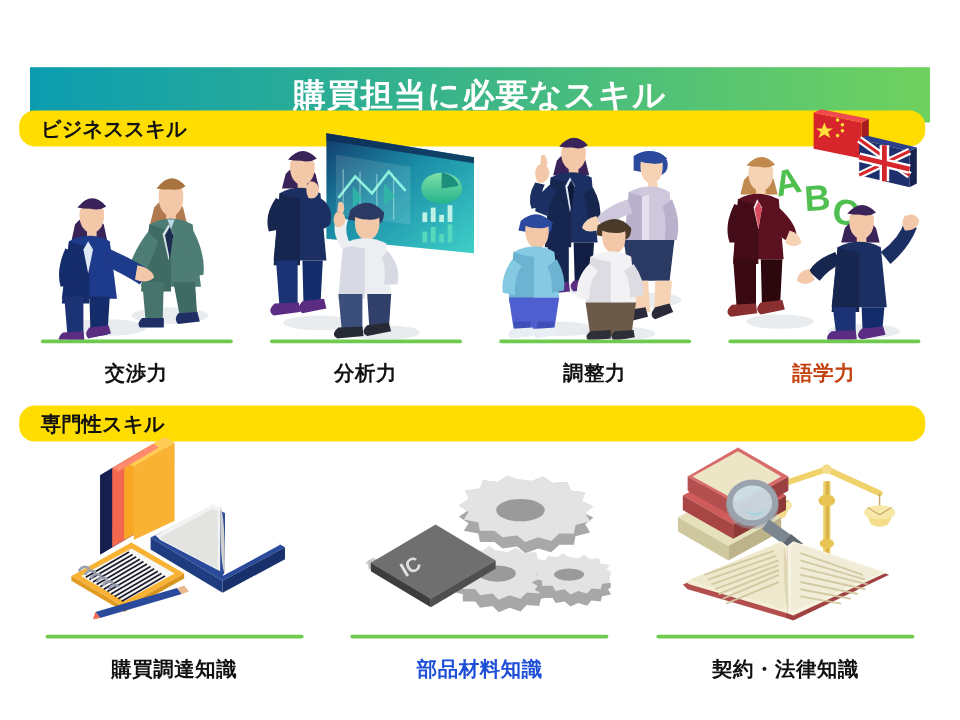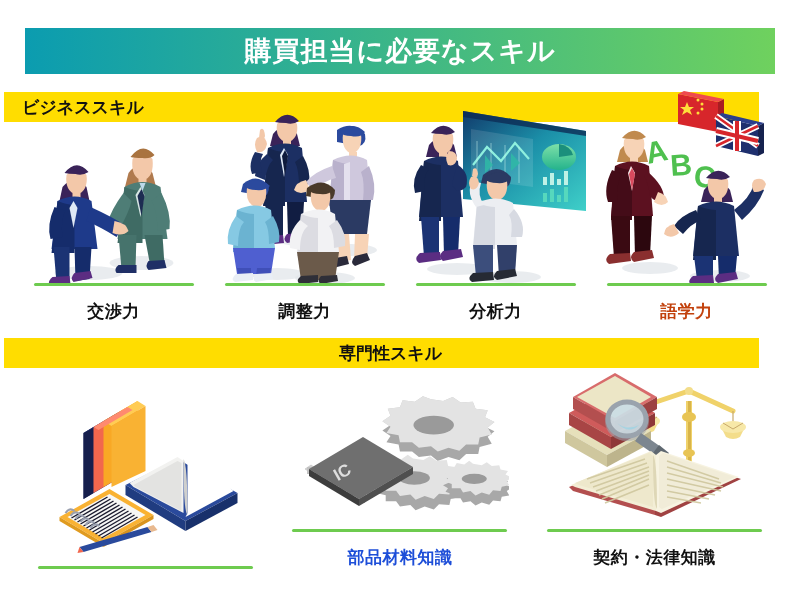--- a/index.html
+++ b/index.html
@@ -17,29 +17,29 @@
     position:absolute;left:25px;top:28px;width:750px;height:46px;
     display:flex;align-items:center;justify-content:center;
   }
   .title-text{
     color:#ffffff;font-size:27px;font-weight:bold;letter-spacing:1px;
     white-space:nowrap;
   }
 
   
   .sect-bar{
-    position:absolute;left:4px;width:755px;height:30px;
-    border-radius:0;
+    position:absolute;left:16px;width:755px;height:30px;
+    border-radius:13px;
     display:flex;align-items:center;
   }
   .sect-bar .sect-label{
     color:#111111;font-size:17px;font-weight:bold;margin-left:18px;white-space:nowrap;
   }
   #sect-business{top:92px;}
-  #sect-expert{top:338px;justify-content:center;}
+  #sect-expert{top:338px;}
 
   
   .row{position:absolute;display:flex;}
   #row-business{left:18px;top:128px;width:764px;height:195px;}
   #row-expert{left:18px;top:374px;width:764px;height:195px;}
 
   .card{position:relative;display:flex;flex-direction:column;align-items:center;justify-content:flex-end;}
   #row-business .card{width:191px;}
   #row-expert .card{width:254.6px;}
 
@@ -55,21 +55,21 @@
   .art svg{position:absolute;left:50%;transform:translateX(-50%);bottom:0;}
 
   
   .shadow{fill:#e2e5ea;opacity:.75;}
 </style>
 </head>
 <body style="background: rgb(255, 255, 255);">
 
 <div class="stage">
 
-  <div class="title-bar" id="title-bar" style="background: linear-gradient(90deg, rgb(11, 156, 176) 0%, rgb(111, 209, 94) 100%);">
+  <div class="title-bar" id="title-bar" style="background: linear-gradient(90deg, rgb(11, 156, 176) 0%, rgb(111, 209, 94) 100%); margin-top: 28px;">
     <span class="title-text" style="color: rgb(255, 255, 255);">購買担当に必要なスキル</span>
   </div>
 
   <div class="sect-bar" id="sect-business" style="background: rgb(255, 221, 0);">
     <span class="sect-label" style="color: rgb(17, 17, 17);">ビジネススキル</span>
   </div>
 
   <div class="row" id="row-business">
 
     <div class="card">
@@ -109,93 +109,20 @@
           <path d="M28 84 q-8 18 -4 32 l12 -2 q-2-18 3-26z" fill="#152c6b"></path>
 
           <path d="M27 124 l16 0 0 36 -13 0z" fill="#1b3374"></path>
           <path d="M48 124 l17 0 -2 32 -14 2z" fill="#152c6b"></path>
           <path d="M26 154 q-6 5 -2 9 l20 -2 -1-8z" fill="#5b2d82"></path>
           <path d="M48 150 q-5 5 -1 9 l19 -4 -2-7z" fill="#5b2d82"></path>
         </svg>
       </div>
       <div class="rule" style="background: rgb(110, 203, 79);"></div>
       <div class="card-label" style="color: rgb(17, 17, 17);">交渉力</div>
-    </div>
-
-    <div class="card">
-      <div class="art">
-        <svg width="180" height="175" viewBox="0 0 180 175">
-          <ellipse class="shadow" cx="62" cy="166" rx="28" ry="6"></ellipse>
-          <ellipse class="shadow" cx="110" cy="170" rx="30" ry="6"></ellipse>
-          <ellipse class="shadow" cx="88" cy="132" rx="26" ry="6"></ellipse>
-          <ellipse class="shadow" cx="136" cy="142" rx="26" ry="6"></ellipse>
-
-          <path d="M58 26 q12-15 24 0 l3 12 -30 0z" fill="#3a2359"></path>
-          <path d="M62 16 q10-11 20 0 q2 15 -10 19 q-12-4 -10-19z" fill="#f3c8a9"></path>
-          <path d="M60 14 q12-14 24 -1 q-6 4 -13 2 q-7 0 -11 -1z" fill="#3a2359"></path>
-          <rect x="68" y="32" width="8" height="10" fill="#f3c8a9"></rect>
-          <path d="M53 40 q17-9 34 0 l5 54 -44 0z" fill="#1c2f63"></path>
-          <path d="M53 40 q10 4 17 4 l0 54 -22 0z" fill="#16264f"></path>
-          <path d="M69 40 l4 7 -4 22 -4 -22z" fill="#dfe9f6"></path>
-          <path d="M70 42 l3 6 -3 20 -3 -20z" fill="#0e1a3c"></path>
-
-          <path d="M52 46 q-12 10 -12 22 l10 4 q2-14 8-20z" fill="#1c2f63"></path>
-          <path d="M40 44 q-7 12 -3 22 l10 -2 q-3-12 1-18z" fill="#1c2f63"></path>
-          <path d="M42 30 q8-4 10 6 q-2 10 -10 8 q-4-8 0-14z" fill="#f3c8a9"></path>
-          <path d="M45 22 q4-4 5 6 l-2 6 -4 -4z" fill="#f3c8a9"></path>
-          <path d="M88 48 q8 14 6 28 l-10 2 q0-16 -4-24z" fill="#16264f"></path>
-          <path d="M50 94 l18 0 0 36 -15 0z" fill="#16264f"></path>
-          <path d="M72 94 l17 0 -2 34 -14 1z" fill="#111d42"></path>
-          <path d="M50 128 q-6 5 -1 9 l20 -2 -1-8z" fill="#5b2d82"></path>
-          <path d="M72 126 q-5 5 0 9 l18 -3 -2-7z" fill="#5b2d82"></path>
-
-          <path d="M122 22 q16-10 28 4 q2 10 -6 12 l-22 -4z" fill="#2b4a9e"></path>
-          <path d="M128 26 q10-10 18 0 q2 16 -9 20 q-11-4 -9-20z" fill="#f7d3b6"></path>
-          <path d="M124 24 q14-12 26 0 q-4 6 -14 4 q-8 0 -12 -4z" fill="#2b4a9e"></path>
-          <rect x="134" y="44" width="8" height="10" fill="#f7d3b6"></rect>
-          <path d="M118 52 q18-9 34 0 l4 42 -42 0z" fill="#cfc8dd"></path>
-          <path d="M118 52 q10 4 17 4 l0 42 -21 0z" fill="#b9b1cc"></path>
-          <path d="M135 54 l0 40 -6 0 0-38z" fill="#e4e0ee"></path>
-
-          <path d="M117 58 q-18 6 -26 16 l8 10 q10-12 22-14z" fill="#cfc8dd"></path>
-          <path d="M91 72 q-10 2 -12 10 q6 6 16 0z" fill="#f7d3b6"></path>
-          <path d="M154 58 q8 18 4 34 l-10 0 q2-18 -2-28z" fill="#b9b1cc"></path>
-          <path d="M114 92 l42 0 -4 34 -34 0z" fill="#2b3a63"></path>
-          <path d="M120 126 l14 0 2 26 -12 2z" fill="#f7d3b6"></path>
-          <path d="M140 126 l14 0 -2 24 -13 2z" fill="#f7d3b6"></path>
-          <path d="M120 150 q-8 6 -2 10 l16 -4 -2-8z" fill="#2a2a3a"></path>
-          <path d="M140 148 q-6 7 0 10 l15 -6 -3-7z" fill="#2a2a3a"></path>
-
-          <path d="M28 76 q14-12 26 2 q0 10 -6 10 l-22 -4z" fill="#2b4a9e"></path>
-          <path d="M32 80 q10-10 19 0 q2 16 -9 20 q-12-4 -10-20z" fill="#f3c8a9"></path>
-          <path d="M29 78 q14-12 26 0 q-5 5 -14 4 q-8 0 -12 -4z" fill="#2b4a9e"></path>
-          <path d="M22 102 q18-9 34 0 l4 38 -42 0z" fill="#86c9e3"></path>
-          <path d="M22 102 q10 4 17 4 l0 38 -21 0z" fill="#6bb3d1"></path>
-          <path d="M21 108 q-10 14 -8 28 l10 2 q0-18 6-24z" fill="#86c9e3"></path>
-          <path d="M58 108 q8 14 6 26 l-10 2 q0-16 -4-22z" fill="#6bb3d1"></path>
-          <path d="M18 140 l42 0 -4 26 -34 0z" fill="#4f5fd0"></path>
-          <path d="M22 160 l14 0 0 8 -13 0z" fill="#3f4fb8"></path>
-          <path d="M42 160 l14 0 -2 8 -13 0z" fill="#3f4fb8"></path>
-          <path d="M21 166 q-6 5 -1 8 l18 -2 0-7z" fill="#e9eef5"></path>
-          <path d="M41 166 q-5 5 0 8 l17 -3 -1-6z" fill="#e9eef5"></path>
-
-          <path d="M92 80 q16-12 28 2 q0 10 -7 10 l-22 -4z" fill="#4a3a2a"></path>
-          <path d="M96 84 q10-10 19 0 q2 16 -9 20 q-12-4 -10-20z" fill="#f3c8a9"></path>
-          <path d="M93 82 q14-12 26 0 q-5 5 -14 4 q-8 0 -12 -4z" fill="#4a3a2a"></path>
-          <path d="M86 106 q18-9 34 0 l4 38 -42 0z" fill="#f2f2f4"></path>
-          <path d="M86 106 q10 4 17 4 l0 38 -21 0z" fill="#dcdce2"></path>
-          <path d="M85 112 q-12 12 -10 28 l10 2 q0-18 8-24z" fill="#f2f2f4"></path>
-          <path d="M122 112 q10 14 8 26 l-11 2 q0-16 -5-22z" fill="#dcdce2"></path>
-          <path d="M82 144 l42 0 -4 28 -34 0z" fill="#6b5a4a"></path>
-          <path d="M86 168 q-6 5 -1 8 l18 -2 0-7z" fill="#2f2f38"></path>
-          <path d="M106 168 q-5 5 0 8 l17 -3 -1-6z" fill="#2f2f38"></path>
-        </svg>
-      </div>
-      <div class="rule" style="background: rgb(110, 203, 79);"></div>
-      <div class="card-label" style="color: rgb(17, 17, 17);">調整力</div>
     </div>
 
     <div class="card">
       <div class="art">
         <svg width="190" height="180" viewBox="0 0 190 180">
           <defs>
             <linearGradient id="scr" x1="0" y1="0" x2="1" y2="1">
               <stop offset="0" stop-color="#123a6b"></stop>
               <stop offset=".45" stop-color="#1b8fa8"></stop>
               <stop offset="1" stop-color="#3fd0c9"></stop>
@@ -257,20 +184,93 @@
           <path d="M72 66 q4-3 5 5 l-2 5 -4-3z" fill="#f3c8a9"></path>
           <path d="M113 106 q12 14 8 28 l-11 0 q2-16 -2-22z" fill="#d7dae2"></path>
           <path d="M72 142 l20 0 0 32 -17 0z" fill="#3c4e7c"></path>
           <path d="M96 142 l20 0 -2 30 -16 2z" fill="#31406a"></path>
           <path d="M72 170 q-7 6 -1 9 l22 -2 -1-8z" fill="#262a34"></path>
           <path d="M96 168 q-6 6 0 9 l20 -4 -2-7z" fill="#262a34"></path>
         </svg>
       </div>
       <div class="rule" style="background: rgb(110, 203, 79);"></div>
       <div class="card-label" style="color: rgb(17, 17, 17);">分析力</div>
+    </div>
+
+    <div class="card">
+      <div class="art">
+        <svg width="180" height="175" viewBox="0 0 180 175">
+          <ellipse class="shadow" cx="62" cy="166" rx="28" ry="6"></ellipse>
+          <ellipse class="shadow" cx="110" cy="170" rx="30" ry="6"></ellipse>
+          <ellipse class="shadow" cx="88" cy="132" rx="26" ry="6"></ellipse>
+          <ellipse class="shadow" cx="136" cy="142" rx="26" ry="6"></ellipse>
+
+          <path d="M58 26 q12-15 24 0 l3 12 -30 0z" fill="#3a2359"></path>
+          <path d="M62 16 q10-11 20 0 q2 15 -10 19 q-12-4 -10-19z" fill="#f3c8a9"></path>
+          <path d="M60 14 q12-14 24 -1 q-6 4 -13 2 q-7 0 -11 -1z" fill="#3a2359"></path>
+          <rect x="68" y="32" width="8" height="10" fill="#f3c8a9"></rect>
+          <path d="M53 40 q17-9 34 0 l5 54 -44 0z" fill="#1c2f63"></path>
+          <path d="M53 40 q10 4 17 4 l0 54 -22 0z" fill="#16264f"></path>
+          <path d="M69 40 l4 7 -4 22 -4 -22z" fill="#dfe9f6"></path>
+          <path d="M70 42 l3 6 -3 20 -3 -20z" fill="#0e1a3c"></path>
+
+          <path d="M52 46 q-12 10 -12 22 l10 4 q2-14 8-20z" fill="#1c2f63"></path>
+          <path d="M40 44 q-7 12 -3 22 l10 -2 q-3-12 1-18z" fill="#1c2f63"></path>
+          <path d="M42 30 q8-4 10 6 q-2 10 -10 8 q-4-8 0-14z" fill="#f3c8a9"></path>
+          <path d="M45 22 q4-4 5 6 l-2 6 -4 -4z" fill="#f3c8a9"></path>
+          <path d="M88 48 q8 14 6 28 l-10 2 q0-16 -4-24z" fill="#16264f"></path>
+          <path d="M50 94 l18 0 0 36 -15 0z" fill="#16264f"></path>
+          <path d="M72 94 l17 0 -2 34 -14 1z" fill="#111d42"></path>
+          <path d="M50 128 q-6 5 -1 9 l20 -2 -1-8z" fill="#5b2d82"></path>
+          <path d="M72 126 q-5 5 0 9 l18 -3 -2-7z" fill="#5b2d82"></path>
+
+          <path d="M122 22 q16-10 28 4 q2 10 -6 12 l-22 -4z" fill="#2b4a9e"></path>
+          <path d="M128 26 q10-10 18 0 q2 16 -9 20 q-11-4 -9-20z" fill="#f7d3b6"></path>
+          <path d="M124 24 q14-12 26 0 q-4 6 -14 4 q-8 0 -12 -4z" fill="#2b4a9e"></path>
+          <rect x="134" y="44" width="8" height="10" fill="#f7d3b6"></rect>
+          <path d="M118 52 q18-9 34 0 l4 42 -42 0z" fill="#cfc8dd"></path>
+          <path d="M118 52 q10 4 17 4 l0 42 -21 0z" fill="#b9b1cc"></path>
+          <path d="M135 54 l0 40 -6 0 0-38z" fill="#e4e0ee"></path>
+
+          <path d="M117 58 q-18 6 -26 16 l8 10 q10-12 22-14z" fill="#cfc8dd"></path>
+          <path d="M91 72 q-10 2 -12 10 q6 6 16 0z" fill="#f7d3b6"></path>
+          <path d="M154 58 q8 18 4 34 l-10 0 q2-18 -2-28z" fill="#b9b1cc"></path>
+          <path d="M114 92 l42 0 -4 34 -34 0z" fill="#2b3a63"></path>
+          <path d="M120 126 l14 0 2 26 -12 2z" fill="#f7d3b6"></path>
+          <path d="M140 126 l14 0 -2 24 -13 2z" fill="#f7d3b6"></path>
+          <path d="M120 150 q-8 6 -2 10 l16 -4 -2-8z" fill="#2a2a3a"></path>
+          <path d="M140 148 q-6 7 0 10 l15 -6 -3-7z" fill="#2a2a3a"></path>
+
+          <path d="M28 76 q14-12 26 2 q0 10 -6 10 l-22 -4z" fill="#2b4a9e"></path>
+          <path d="M32 80 q10-10 19 0 q2 16 -9 20 q-12-4 -10-20z" fill="#f3c8a9"></path>
+          <path d="M29 78 q14-12 26 0 q-5 5 -14 4 q-8 0 -12 -4z" fill="#2b4a9e"></path>
+          <path d="M22 102 q18-9 34 0 l4 38 -42 0z" fill="#86c9e3"></path>
+          <path d="M22 102 q10 4 17 4 l0 38 -21 0z" fill="#6bb3d1"></path>
+          <path d="M21 108 q-10 14 -8 28 l10 2 q0-18 6-24z" fill="#86c9e3"></path>
+          <path d="M58 108 q8 14 6 26 l-10 2 q0-16 -4-22z" fill="#6bb3d1"></path>
+          <path d="M18 140 l42 0 -4 26 -34 0z" fill="#4f5fd0"></path>
+          <path d="M22 160 l14 0 0 8 -13 0z" fill="#3f4fb8"></path>
+          <path d="M42 160 l14 0 -2 8 -13 0z" fill="#3f4fb8"></path>
+          <path d="M21 166 q-6 5 -1 8 l18 -2 0-7z" fill="#e9eef5"></path>
+          <path d="M41 166 q-5 5 0 8 l17 -3 -1-6z" fill="#e9eef5"></path>
+
+          <path d="M92 80 q16-12 28 2 q0 10 -7 10 l-22 -4z" fill="#4a3a2a"></path>
+          <path d="M96 84 q10-10 19 0 q2 16 -9 20 q-12-4 -10-20z" fill="#f3c8a9"></path>
+          <path d="M93 82 q14-12 26 0 q-5 5 -14 4 q-8 0 -12 -4z" fill="#4a3a2a"></path>
+          <path d="M86 106 q18-9 34 0 l4 38 -42 0z" fill="#f2f2f4"></path>
+          <path d="M86 106 q10 4 17 4 l0 38 -21 0z" fill="#dcdce2"></path>
+          <path d="M85 112 q-12 12 -10 28 l10 2 q0-18 8-24z" fill="#f2f2f4"></path>
+          <path d="M122 112 q10 14 8 26 l-11 2 q0-16 -5-22z" fill="#dcdce2"></path>
+          <path d="M82 144 l42 0 -4 28 -34 0z" fill="#6b5a4a"></path>
+          <path d="M86 168 q-6 5 -1 8 l18 -2 0-7z" fill="#2f2f38"></path>
+          <path d="M106 168 q-5 5 0 8 l17 -3 -1-6z" fill="#2f2f38"></path>
+        </svg>
+      </div>
+      <div class="rule" style="background: rgb(110, 203, 79);"></div>
+      <div class="card-label" style="color: rgb(17, 17, 17);">調整力</div>
     </div>
 
     <div class="card">
       <div class="art">
         <svg width="190" height="195" viewBox="0 0 190 195">
           <ellipse class="shadow" cx="58" cy="180" rx="28" ry="6"></ellipse>
           <ellipse class="shadow" cx="128" cy="188" rx="30" ry="6"></ellipse>
 
           <g>
             <path d="M86 6 L126 14 L126 44 L86 36 Z" fill="#d7262b"></path>
@@ -389,20 +389,21 @@
               <path d="M48 124 q4-6 9-2"></path>
               <path d="M53 127 q4-6 9-2"></path>
           </g>
 
           <path d="M42 146 L110 126 L114 131 L46 151 Z" fill="#2a4a9c"></path>
           <path d="M42 146 L46 151 L40 152 Z" fill="#f2674d"></path>
           <path d="M110 126 L114 131 L120 129 L116 124 Z" fill="#e8b98f"></path>
         </svg>
       </div>
       <div class="rule" style="background: rgb(110, 203, 79);"></div>
+      <div class="card-label" style="color: rgb(17, 17, 17);">購買調達知識</div>
     </div>
 
     <div class="card">
       <div class="art">
         <svg width="218" height="160" viewBox="0 0 218 160">
           <defs>
             <g id="gearTop">
               <path d="M0,-34 l6,3 6,-5 5,6 8,-2 2,8 8,2 -2,8 6,6 -5,6 3,7 -7,4 0,8 -8,1 -4,7 -7,-3 -7,4 -5,-6 -8,1 -2,-8 -7,-3 1,-8 -6,-6 5,-6 -2,-8 8,-2 1,-8 8,1 5,-6z"></path>
             </g>
           </defs>

